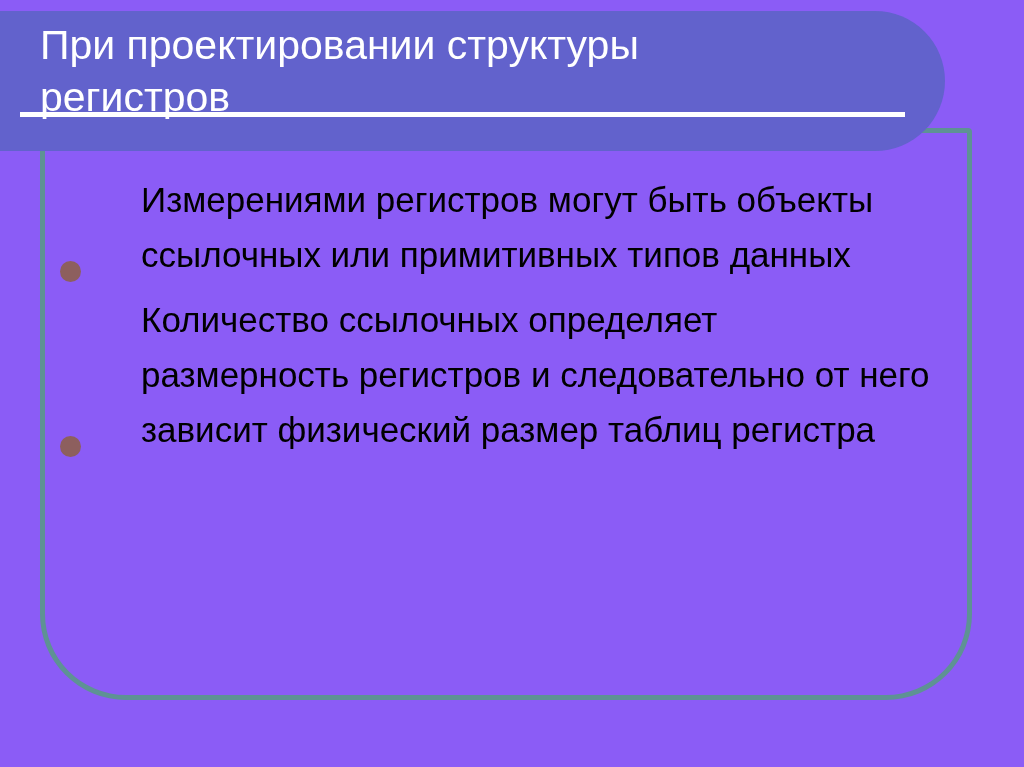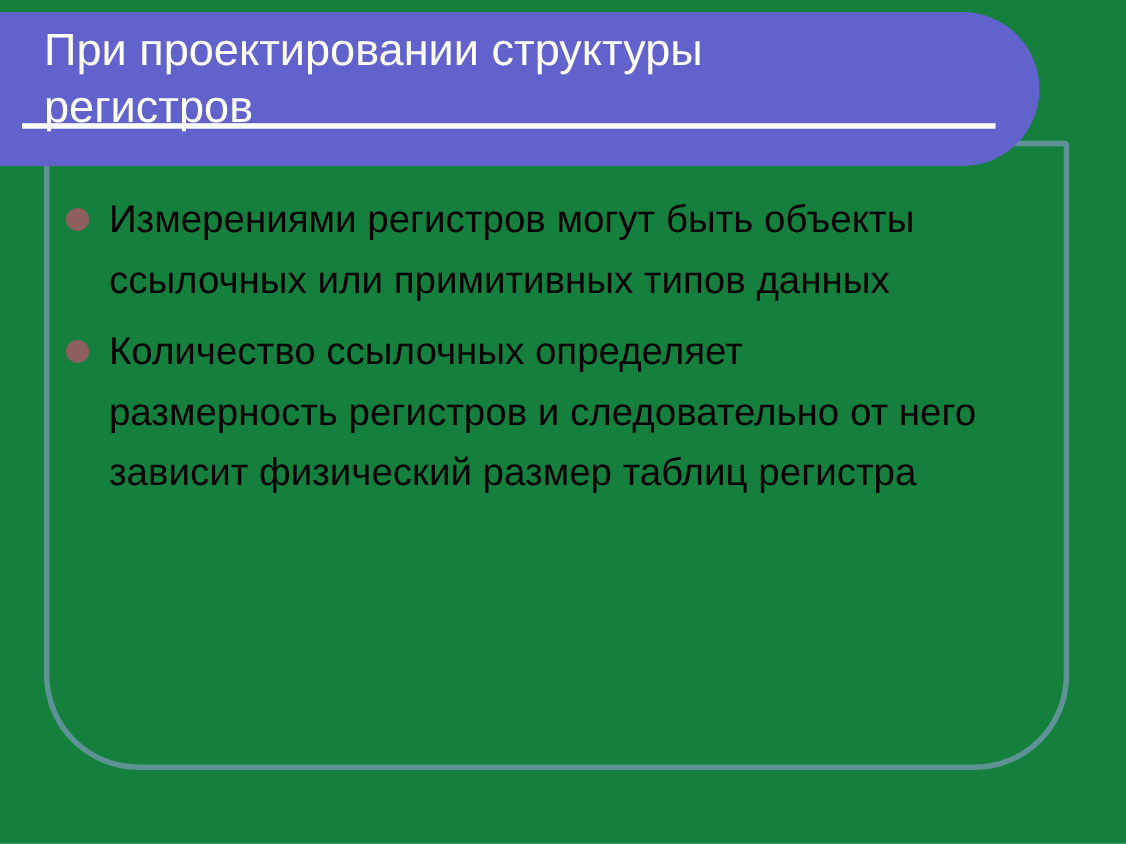--- a/index.html
+++ b/index.html
@@ -12,21 +12,21 @@
     background: #fffffd;
     font-family: "Liberation Sans", sans-serif;
     overflow: hidden;
     position: relative;
   }
 
   
   .slide {
     position: absolute;
     inset: 0;
-    background: #15803d;
+    background: #8b5cf6;
   }
 
   
   .content-frame {
     position: absolute;
     left: 40px;
     top: 128px;
     width: 932px;
     height: 572px;
     box-sizing: border-box;
@@ -72,22 +72,23 @@
   
   .body-area {
     position: absolute;
     left: 60px;
     top: 172px;
     width: 900px;
     z-index: 2;
   }
   .bullet-row {
     display: flex;
-    align-items: flex-start;
+    align-items: flex-end;
     margin-bottom: 10px;
+    gap: 42px;
   }
   .bullet-marker {
     flex: 0 0 auto;
     width: 21px;
     height: 21px;
     border-radius: 50%;
     background: #8d5f5e;
     margin-top: 17px;
     margin-right: 18px;
   }

